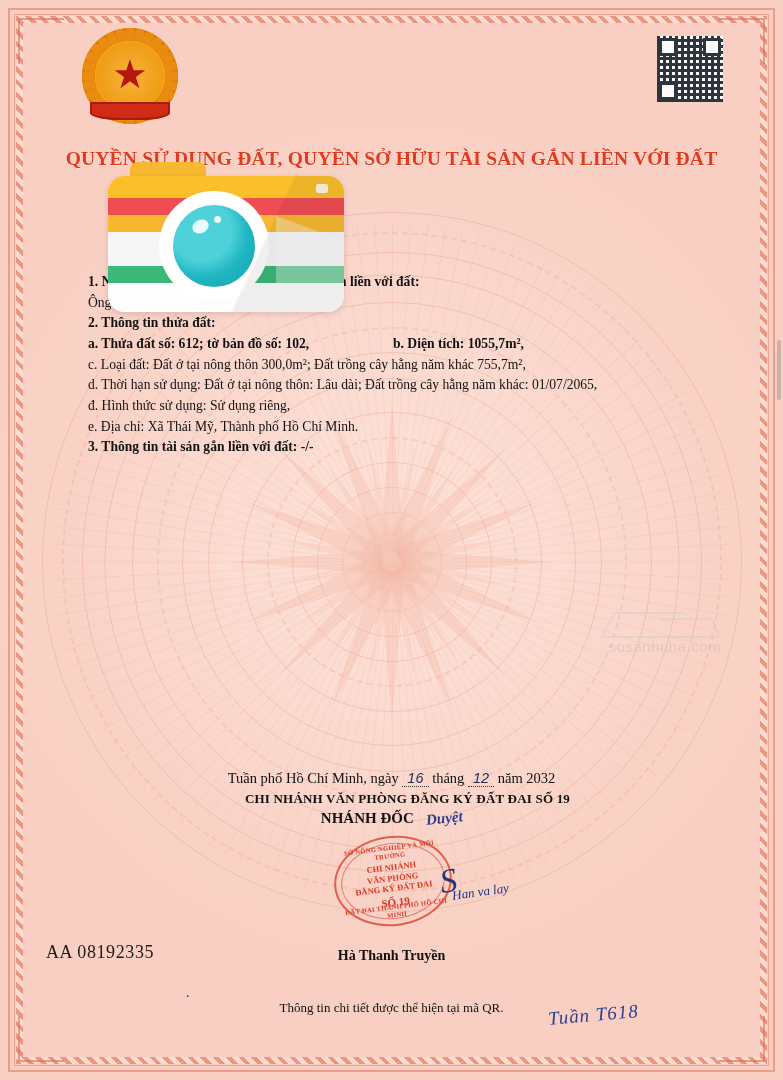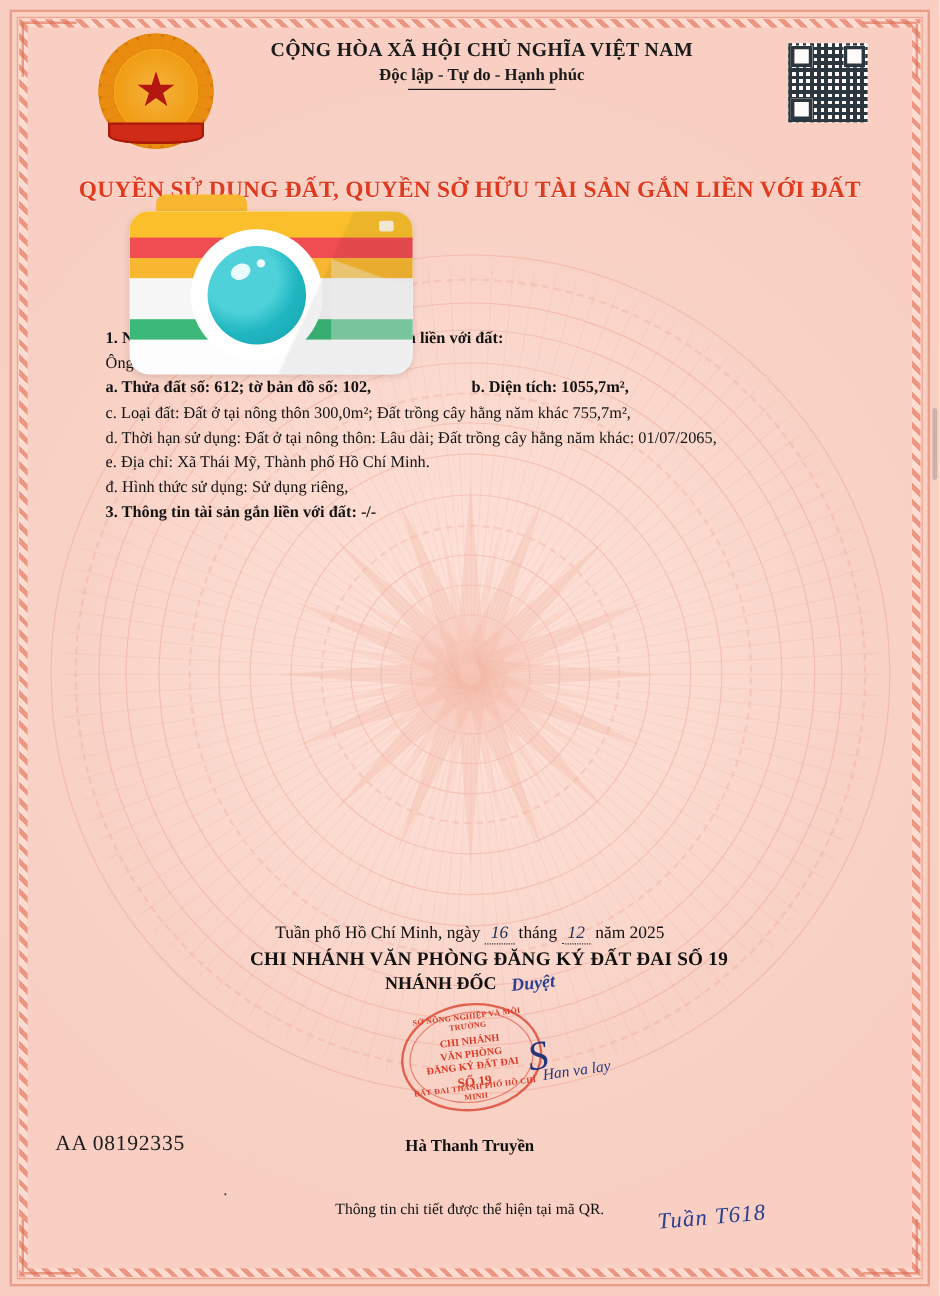--- a/index.html
+++ b/index.html
@@ -190,25 +190,25 @@
     content:""; position:absolute; bottom:0;
     border-bottom: 2px solid #c9c9c9;
   }
   .watermark .wm-roof:before { left: 6px; width: 70px; transform: skewX(-30deg); height: 22px; border-left:2px solid #c9c9c9; border-top:2px solid #c9c9c9; }
   .watermark .wm-roof:after  { right: 4px; width: 52px; height: 16px; border-right:2px solid #c9c9c9; border-top:2px solid #c9c9c9; transform: skewX(22deg); }
 
   
   .sig { position:absolute; left:0; right:0; top: 770px; text-align:center; color:#111; }
   .sig .place { font-size: 14.5px; }
   .sig .place .hand {
-    font-family: Liberation Serif, serif; font-style: italic;
+    font-family: Liberation Sans, sans-serif; font-style: italic;
     border-bottom: 1px dotted #333; padding: 0 5px;
     color:#1b2b55;
   }
-  .sig .office { font-size: 16px; font-weight:700; margin-top: 4px; letter-spacing:.2px;margin-left:32px; }
+  .sig .office { font-size: 13px; font-weight:700; margin-top: 4px; letter-spacing:.2px;margin-left:32px; }
   .sig .director { font-size: 15px; font-weight:700; margin-top: 3px; }
   .sig .director .scribble {
     display:inline-block; margin-left: 8px; color:#2b3f8f; font-style:italic;
     font-size: 15px; transform: rotate(-6deg);
   }
 
   .stamp {
     position:absolute; left: 334px; top: 836px; width: 118px; height: 90px;
     border: 2px solid rgba(214,42,22,.75);
     border-radius: 50%;
@@ -536,56 +536,57 @@
           <div class="tooth" style="transform: rotate(308.571deg);"></div>
           <div class="tooth" style="transform: rotate(321.429deg);"></div>
           <div class="tooth" style="transform: rotate(334.286deg);"></div>
           <div class="tooth" style="transform: rotate(347.143deg);"></div>
         </div>
       <div class="inner"></div>
       <div class="star">★</div>
       <div class="banner"></div>
     </div>
 
-    <div class="titles">
-      <div class="line1">CỘNG HÒA XÃ HỘI CHỦ NGHĨA VIỆT NAM</div>
-      <div class="line2">Độc lập - Tự do - Hạnh phúc</div>
-    </div>
 
     <div class="qr">
       <div class="eye a"></div>
         <div class="eye b"></div>
         <div class="eye c"></div>
     </div>
   </div>
 
   <div class="subtitle">QUYỀN SỬ DỤNG ĐẤT, QUYỀN SỞ HỮU TÀI SẢN GẮN LIỀN VỚI ĐẤT</div>
 
   <div class="body-block">
     <div class="row b">1. Người sử dụng đất, chủ sở hữu tài sản gắn liền với đất:</div>
     <div class="row">Ông: ........................................................ 14</div>
+    <div class="row b">2. Thông tin thửa đất:</div>
     <div class="row two">
       <span class="left">a. Thửa đất số: 612; tờ bản đồ số: 102,</span>
       <span>b. Diện tích: 1055,7m²,</span>
     </div>
     <div class="row">c. Loại đất: Đất ở tại nông thôn 300,0m²; Đất trồng cây hằng năm khác 755,7m²,</div>
     <div class="row">d. Thời hạn sử dụng: Đất ở tại nông thôn: Lâu dài; Đất trồng cây hằng năm khác: 01/07/2065,</div>
+    <div class="row">đ. Hình thức sử dụng: Sử dụng riêng,</div>
     <div class="row">e. Địa chỉ: Xã Thái Mỹ, Thành phố Hồ Chí Minh.</div>
-    <div class="row">đ. Hình thức sử dụng: Sử dụng riêng,</div>
     <div class="row b">3. Thông tin tài sản gắn liền với đất: -/-</div>
   </div>
 
+  <div class="watermark">
+    <div class="wm-roof"></div>
+    <div class="wm-text">sosanhnha.com</div>
+  </div>
 
   <div class="sig">
     <div class="place">
       <span>Tuần phố Hồ Chí Minh, ngày</span>
       <span class="hand">16</span>
       <span>tháng</span>
       <span class="hand">12</span>
-      <span>năm 2025</span>
+      <span>năm 2032</span>
     </div>
     <div class="office">CHI NHÁNH VĂN PHÒNG ĐĂNG KÝ ĐẤT ĐAI SỐ 19</div>
     <div class="director">
       <span>NHÁNH ĐỐC</span>
       <span class="scribble">Duyệt</span>
     </div>
   </div>
 
   <div class="stamp">
     <div class="ring2"></div>

